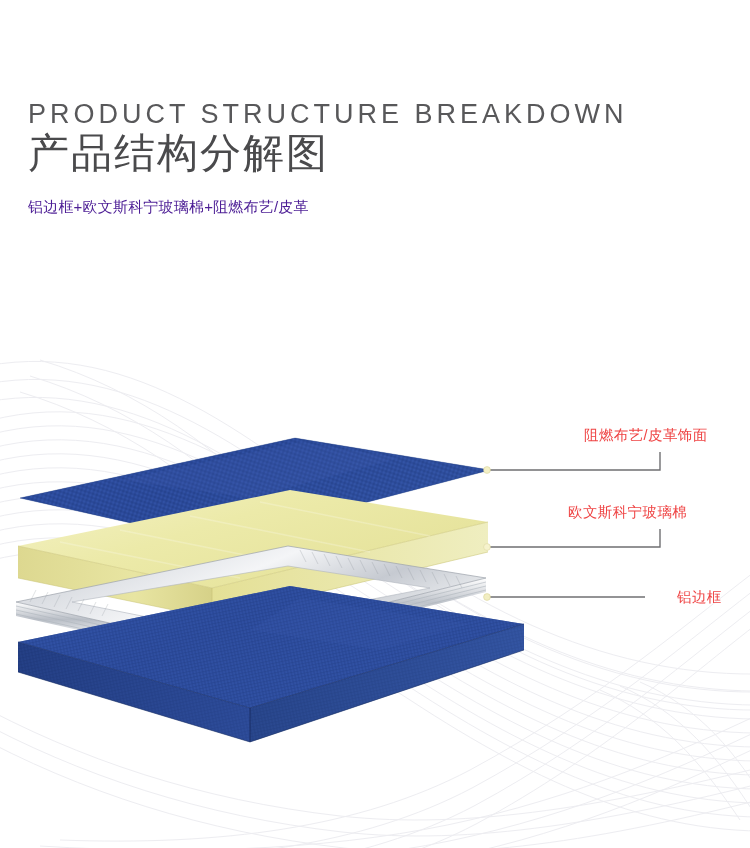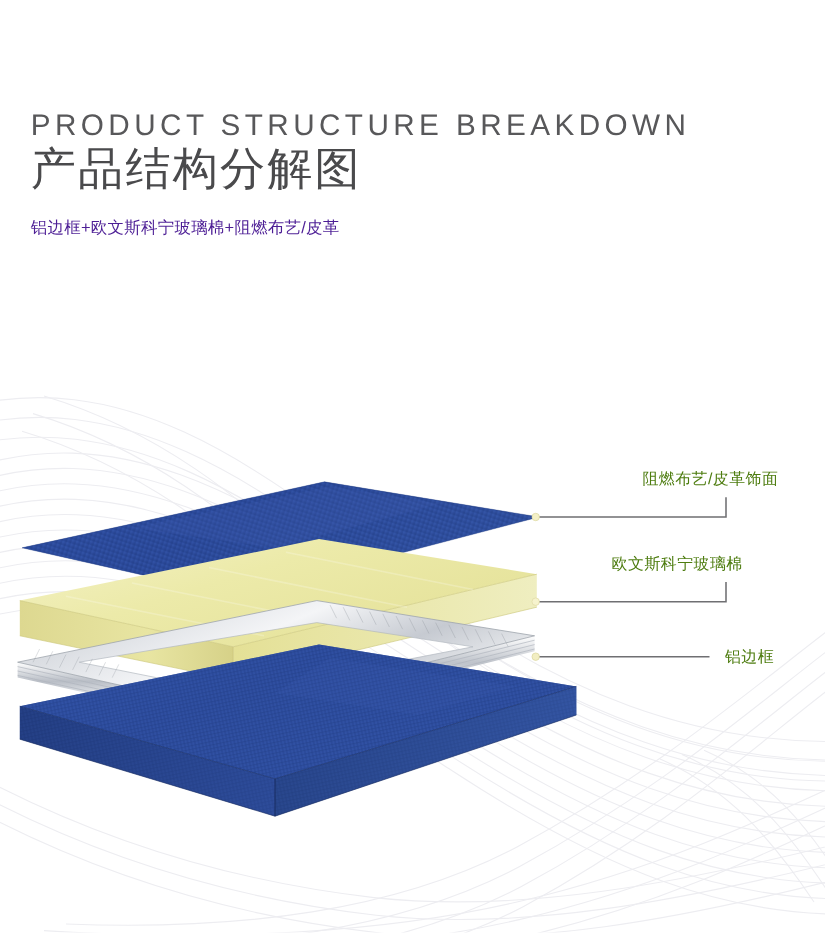--- a/index.html
+++ b/index.html
@@ -60,28 +60,28 @@
     position:absolute;
     left:0; top:330px;
     width:750px; height:460px;
     z-index:3;
   }
 
   
   .callout-label {
     position:absolute;
     font-size:14.5px;
-    color:#4d7c0f;
+    color:#ef4444;
     letter-spacing:0.4px;
     white-space:nowrap;
     z-index:6;
   }
   #label-fabric  { left:584px; top:426px; }
-  #label-wool    { left:556px; top:503px; }
-  #label-frame   { left:659px; top:588px; }
+  #label-wool    { left:568px; top:503px; }
+  #label-frame   { left:677px; top:588px; }
 
   #callout-lines {
     position:absolute; left:0; top:0;
     width:750px; height:848px;
     z-index:4; pointer-events:none;
   }
 </style>
 </head>
 <body>
 

